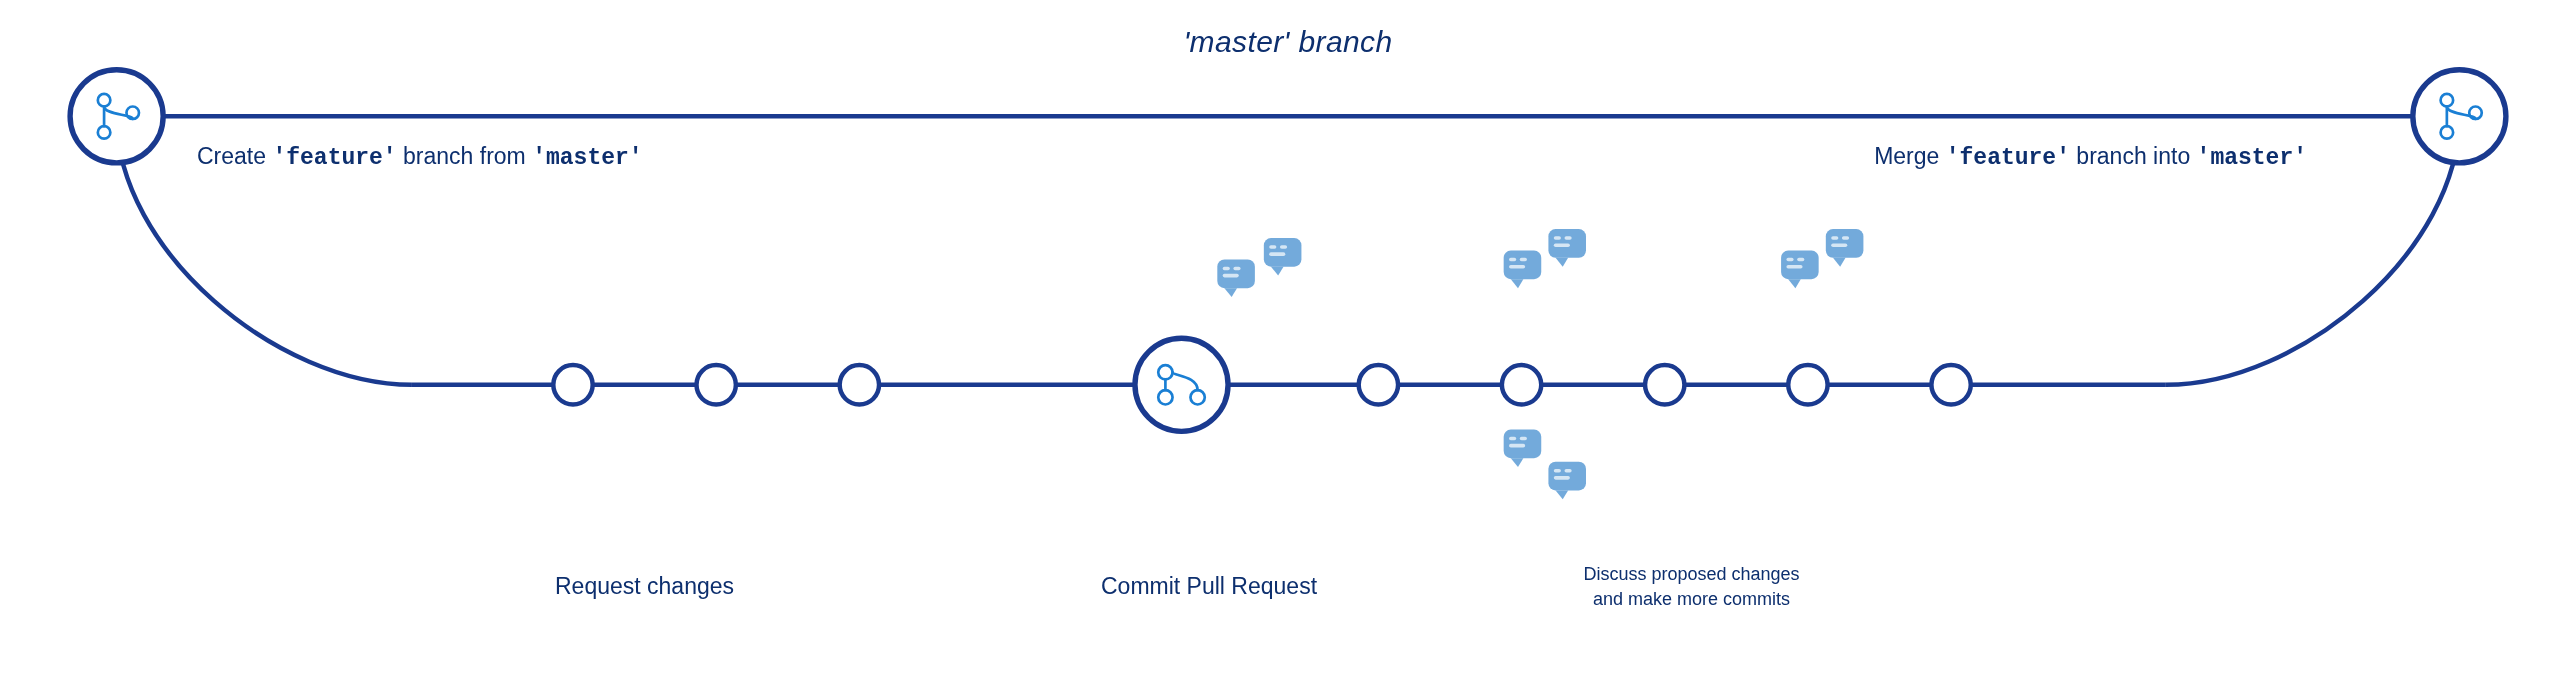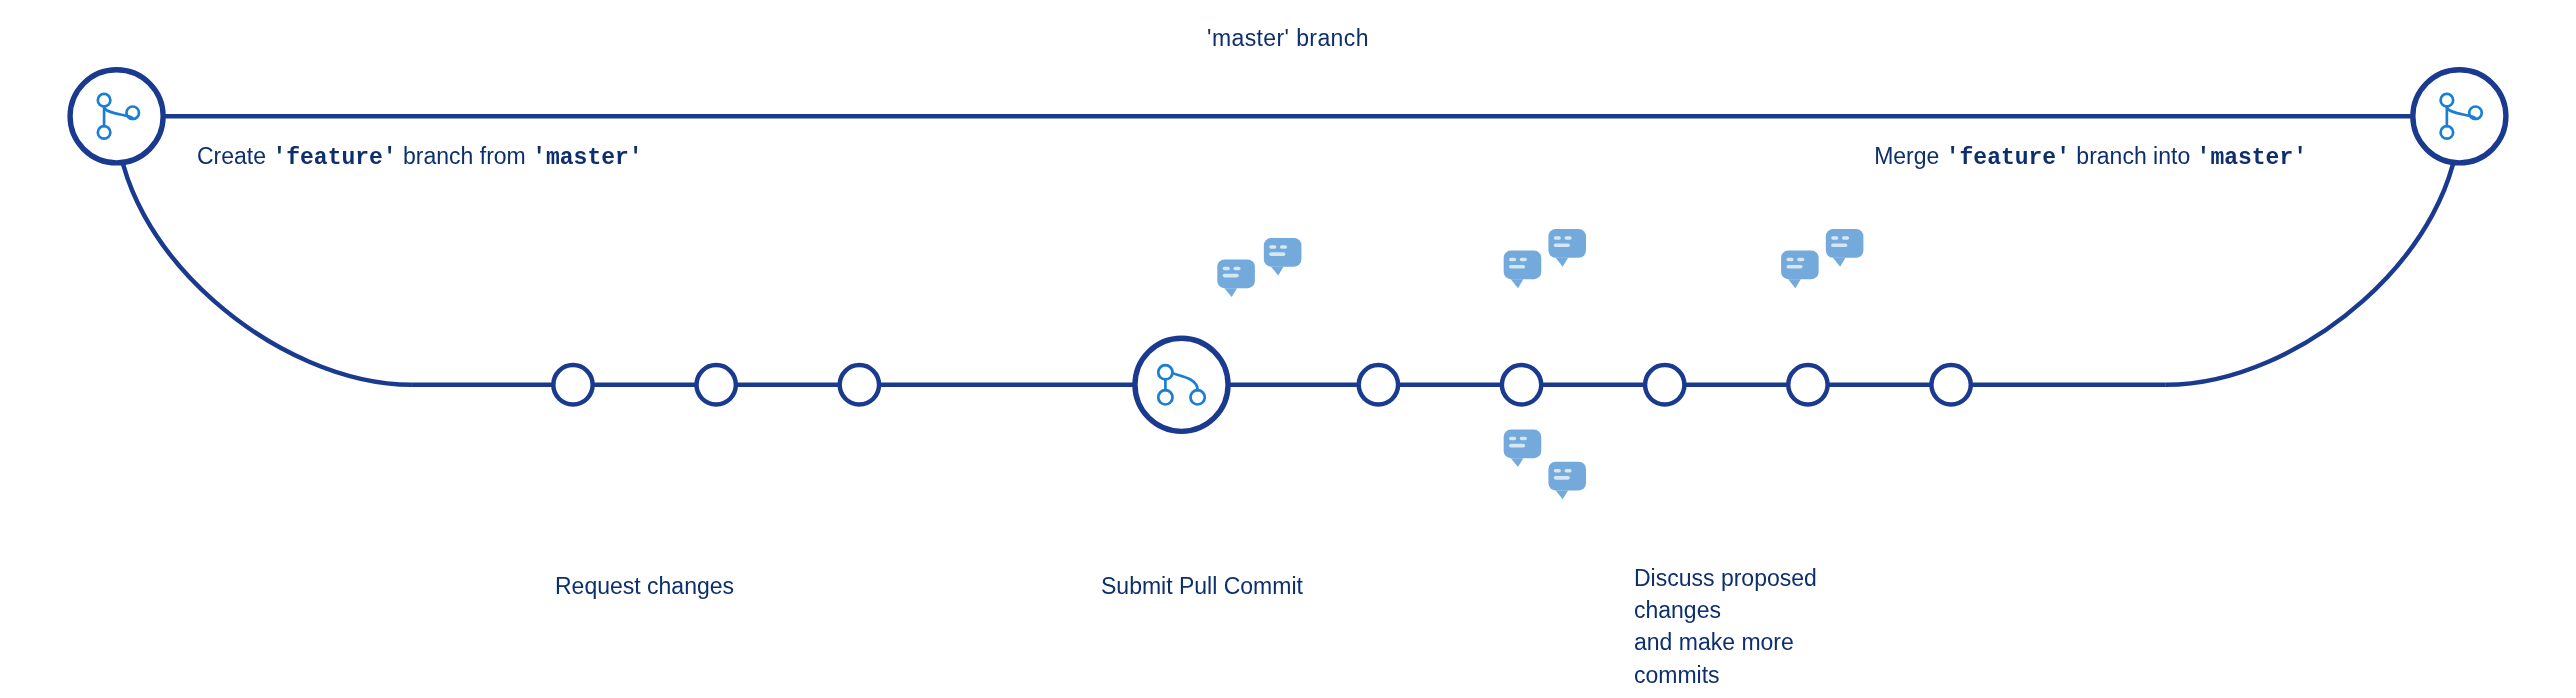--- a/index.html
+++ b/index.html
@@ -30,22 +30,23 @@
       color: #0d2f6e;
       font-size: 25px;
       text-align: center;
       white-space: nowrap;
     }
 
     .label-master-branch {
       top: 25px;
       left: 50%;
       transform: translateX(-50%);
-      font-size: 23px;
+      font-size: 30px;
       letter-spacing: 0.4px;
+      font-style: italic;
     }
 
     .label-create-branch {
       top: 143px;
       left: 197px;
       font-size: 23px;
       text-align: left;
       white-space: nowrap;
     }
 
@@ -66,23 +67,23 @@
 
     .label-pull-request {
       top: 573px;
       left: 1101px;
       font-size: 23px;
       text-align: center;
     }
 
     .label-discuss {
       top: 562px;
-      left: 1634px;
-      font-size: 23px;
-      text-align: left;
+      left: 1566px;
+      font-size: 18px;
+      text-align: center;
       white-space: normal;
       width: 251px;
       line-height: 1.4;
     }
   </style>
 </head>
 <body>
 
 <div class="diagram-container">
 
@@ -217,21 +218,21 @@
 
   <div class="label label-merge-branch">
     Merge <span style="font-family: 'Courier New', monospace; font-weight:bold;">'feature'</span> branch into <span style="font-family: 'Courier New', monospace; font-weight:bold;">'master'</span>
   </div>
 
   <div class="label label-commit">
     Request changes
   </div>
 
   <div class="label label-pull-request">
-    Submit Pull Commit
+    Commit Pull Request
   </div>
 
   <div class="label label-discuss">
     Discuss proposed changes<br>and make more commits
   </div>
 
 </div>
 
 
 </body></html>

